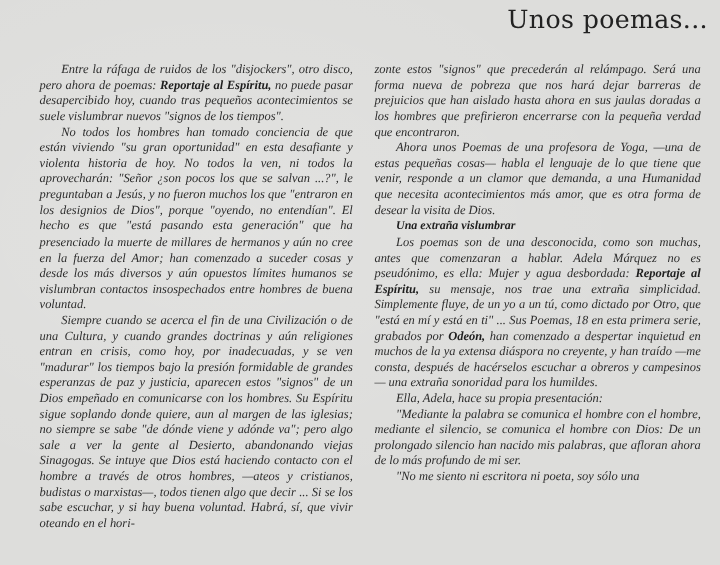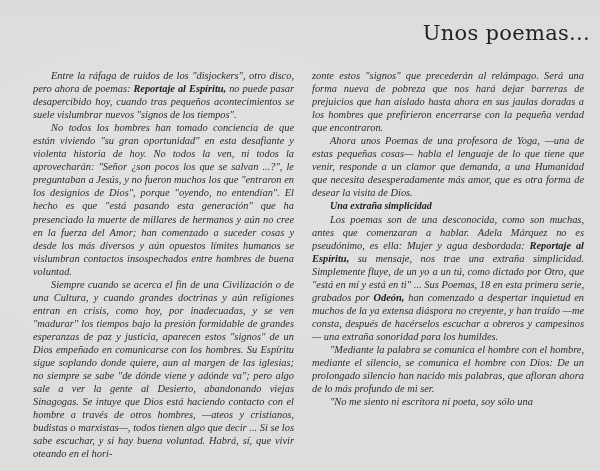--- a/index.html
+++ b/index.html
@@ -8,21 +8,20 @@
     background: #dcdcda;
     font-family: "Liberation Serif", "DejaVu Serif", serif;
     color: #2a2a2a;
     position: relative;
   }
   .page {
     position: absolute; inset: 0;
     background:
       radial-gradient(ellipse at 30% 40%, rgba(255,255,255,0.15), rgba(0,0,0,0) 60%),
       #dddddb;
-    margin-top: 17px;
   }
   .title {
     position: absolute; top: 4px; right: 10px;
     font-family: "DejaVu Serif", "Liberation Serif", serif;
     font-size: 21px; color: #222; letter-spacing: 0.3px;
     margin: 0; font-weight: normal;
   }
   .col {
     position: absolute; top: 52px;
     font-size: 10.4px; line-height: 13.05px;
@@ -47,19 +46,20 @@
   <h1 class="title">Unos poemas...</h1>
 
   <div class="col left">
     <p><span>Entre la ráfaga de ruidos de los "disjockers", otro disco, pero ahora de poemas: </span><b>Reportaje al Espíritu,</b><span> no puede pasar desapercibido hoy, cuando tras pequeños acontecimientos se suele vislumbrar nuevos "signos de los tiempos".</span></p>
     <p>No todos los hombres han tomado conciencia de que están viviendo "su gran oportunidad" en esta desafiante y violenta historia de hoy. No todos la ven, ni todos la aprovecharán: "Señor ¿son pocos los que se salvan ...?", le preguntaban a Jesús, y no fueron muchos los que "entraron en los designios de Dios", porque "oyendo, no entendían". El hecho es que "está pasando esta generación" que ha presenciado la muerte de millares de hermanos y aún no cree en la fuerza del Amor; han comenzado a suceder cosas y desde los más diversos y aún opuestos límites humanos se vislumbran contactos insospechados entre hombres de buena voluntad.</p>
     <p>Siempre cuando se acerca el fin de una Civilización o de una Cultura, y cuando grandes doctrinas y aún religiones entran en crisis, como hoy, por inadecuadas, y se ven "madurar" los tiempos bajo la presión formidable de grandes esperanzas de paz y justicia, aparecen estos "signos" de un Dios empeñado en comunicarse con los hombres. Su Espíritu sigue soplando donde quiere, aun al margen de las iglesias; no siempre se sabe "de dónde viene y adónde va"; pero algo sale a ver la gente al Desierto, abandonando viejas Sinagogas. Se intuye que Dios está haciendo contacto con el hombre a través de otros hombres, —ateos y cristianos, budistas o marxistas—, todos tienen algo que decir ... Si se los sabe escuchar, y si hay buena voluntad. Habrá, sí, que vivir oteando en el hori-</p>
   </div>
 
   <div class="col right">
     <p class="noindent">zonte estos "signos" que precederán al relámpago. Será una forma nueva de pobreza que nos hará dejar barreras de prejuicios que han aislado hasta ahora en sus jaulas doradas a los hombres que prefirieron encerrarse con la pequeña verdad que encontraron.</p>
-    <p>Ahora unos Poemas de una profesora de Yoga, —una de estas pequeñas cosas— habla el lenguaje de lo que tiene que venir, responde a un clamor que demanda, a una Humanidad que necesita desesperadamente más amor, que es otra forma de desear la visita de Dios.</p>
-    <p class="subhead">Una extraña simplicidad</p>
+    <p>Ahora unos Poemas de una profesora de Yoga, —una de estas pequeñas cosas— habla el lenguaje de lo que tiene que venir, responde a un clamor que demanda, a una Humanidad que necesita acontecimientos más amor, que es otra forma de desear la visita de Dios.</p>
+    <p class="subhead">Una extraña vislumbrar</p>
     <p><span>Los poemas son de una desconocida, como son muchas, antes que comenzaran a hablar. Adela Márquez no es pseudónimo, es ella: Mujer y agua desbordada: </span><b>Reportaje al Espíritu,</b><span> su mensaje, nos trae una extraña simplicidad. Simplemente fluye, de un yo a un tú, como dictado por Otro, que "está en mí y está en ti" ... Sus Poemas, 18 en esta primera serie, grabados por </span><b>Odeón,</b><span> han comenzado a despertar inquietud en muchos de la ya extensa diáspora no creyente, y han traído —me consta, después de hacérselos escuchar a obreros y campesinos— una extraña sonoridad para los humildes.</span></p>
+    <p>Ella, Adela, hace su propia presentación:</p>
     <p>"Mediante la palabra se comunica el hombre con el hombre, mediante el silencio, se comunica el hombre con Dios: De un prolongado silencio han nacido mis palabras, que afloran ahora de lo más profundo de mi ser.</p>
     <p>"No me siento ni escritora ni poeta, soy sólo una</p>
   </div>
 </div>
 
 </body></html>

